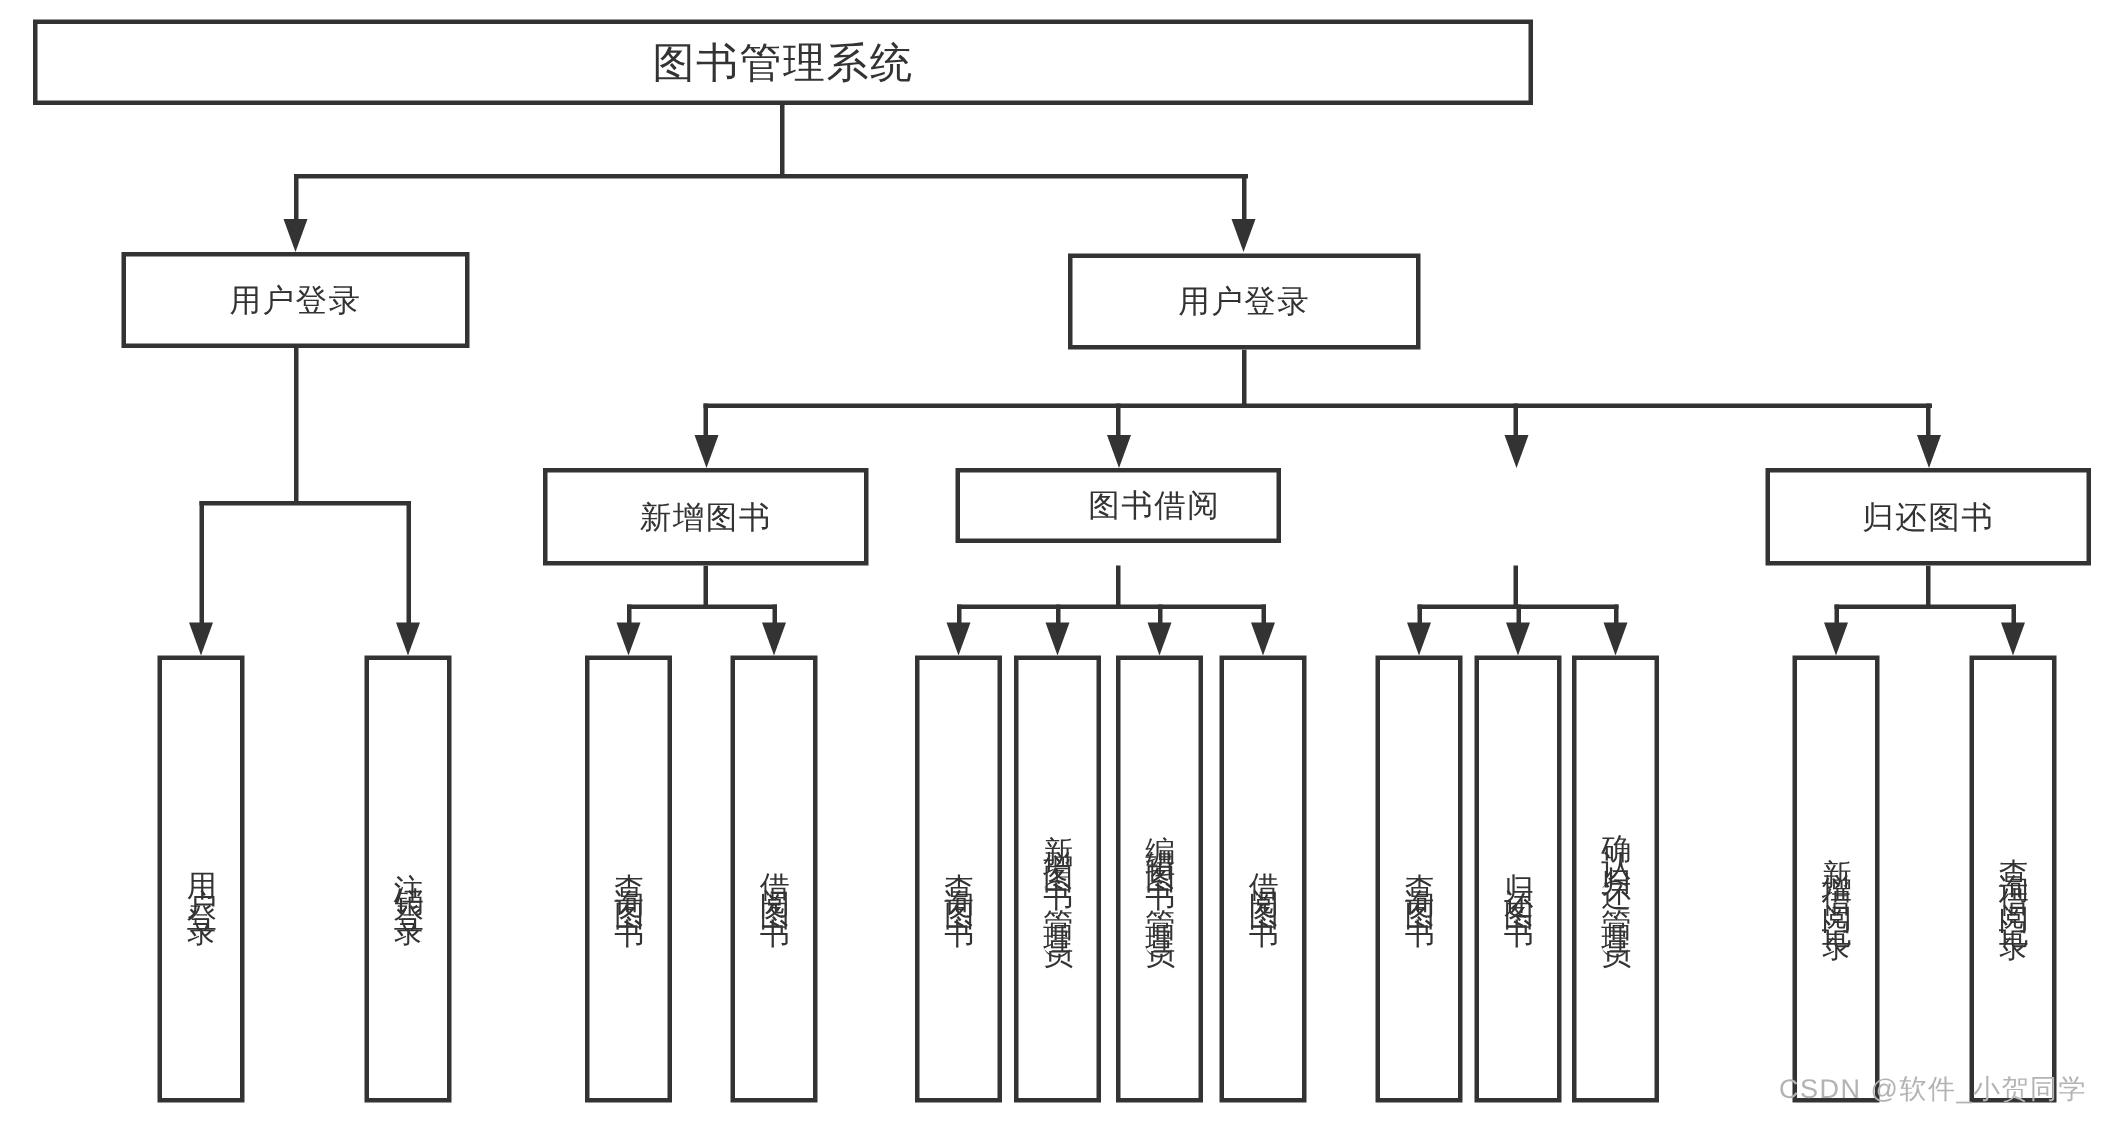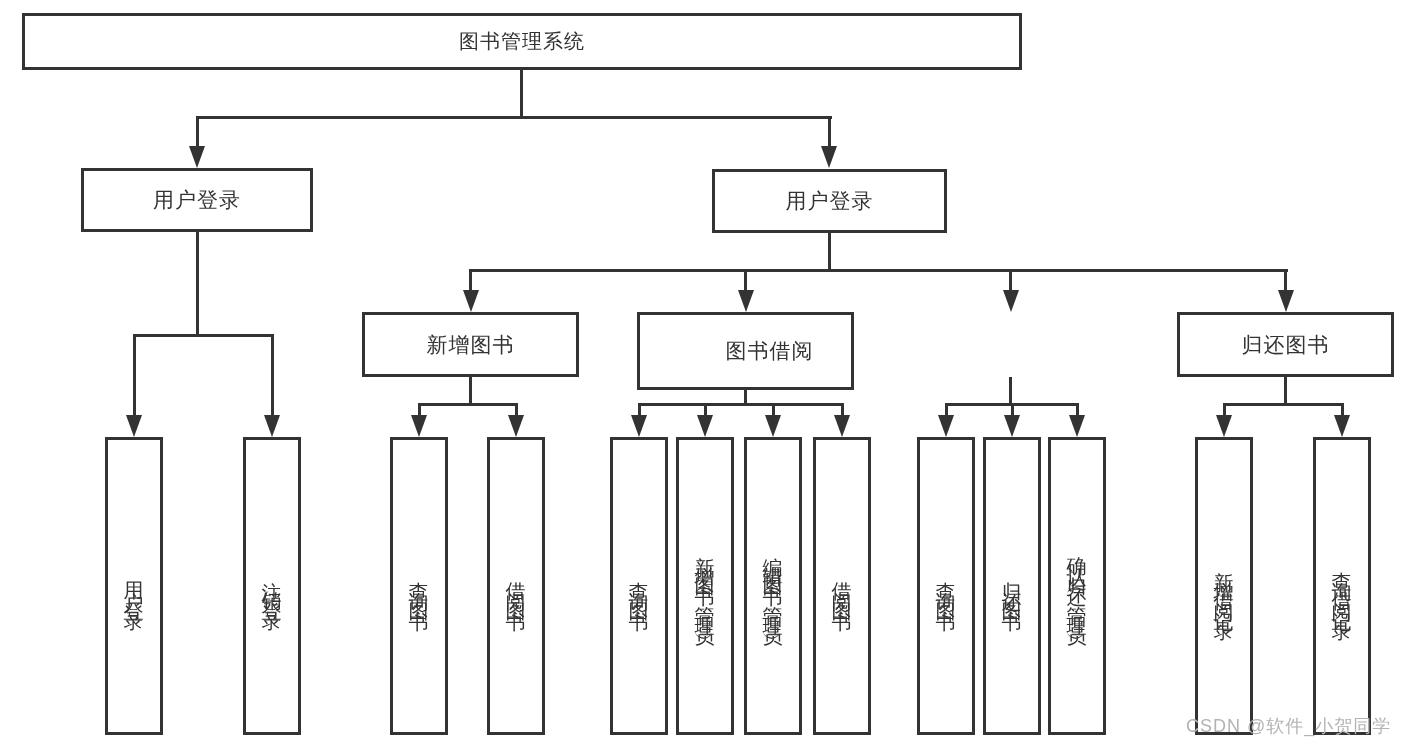--- a/index.html
+++ b/index.html
@@ -17,21 +17,21 @@
     background: var(--bg, #ffffff);
     border: 3px solid var(--line, #333333);
     color: var(--text, #333333);
     display: flex;
     align-items: center;
     justify-content: center;
     font-size: 21px;
     letter-spacing: 1px;
     z-index: 2;
   }
-  .box.root { font-size: 20px; }
+  .box.root { font-size: 28px; }
   .box.leaf { letter-spacing: 0; }
   .vtext {
     writing-mode: vertical-rl;
     text-orientation: mixed;
     font-size: 20px;
     letter-spacing: 10px;
     line-height: 1.1;
     white-space: nowrap;
   }
   .line {
@@ -88,21 +88,21 @@
   <div class="line" style="left:469px; top:269px; width:3px; height:24px;"></div>
   <div class="arrow" style="left:463px; top:290px;"></div>
   <div class="line" style="left:744px; top:269px; width:3px; height:24px;"></div>
   <div class="arrow" style="left:738px; top:290px;"></div>
   <div class="line" style="left:1009px; top:269px; width:3px; height:24px;"></div>
   <div class="arrow" style="left:1003px; top:290px;"></div>
   <div class="line" style="left:1284px; top:269px; width:3px; height:24px;"></div>
   <div class="arrow" style="left:1278px; top:290px;"></div>
 
   <div class="box" style="left:362px; top:312px; width:217px; height:65px;">新增图书</div>
-  <div class="box" style="left:637px; top:312px; width:217px; height:78px;padding-left:48px;">图书借阅</div>
+  <div class="box" style="left:637px; top:312px; width:217px; height:50px;padding-left:48px;">图书借阅</div>
   <div class="box" style="left:1177px; top:312px; width:217px; height:65px;">归还图书</div>
 
   <div class="line" style="left:469px; top:377px; width:3px; height:28px;"></div>
   <div class="line" style="left:418px; top:403px; width:100px; height:3px;"></div>
   <div class="line" style="left:418px; top:403px; width:3px; height:14px;"></div>
   <div class="arrow" style="left:411px; top:415px;"></div>
   <div class="line" style="left:515px; top:403px; width:3px; height:14px;"></div>
   <div class="arrow" style="left:508px; top:415px;"></div>
 
   <div class="line" style="left:744px; top:377px; width:3px; height:28px;"></div>

